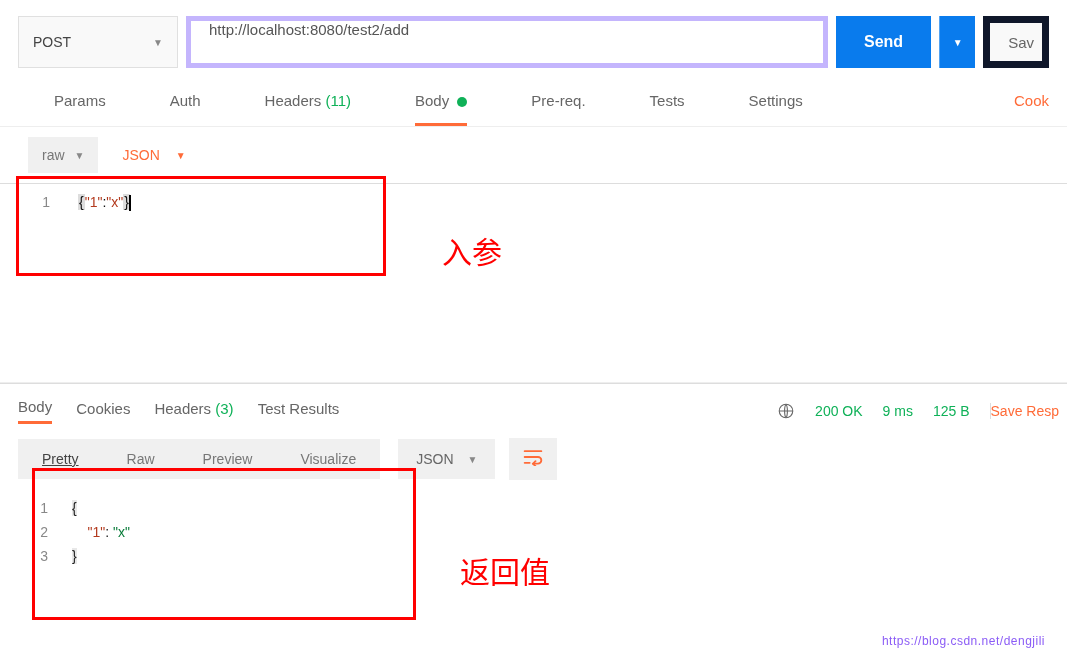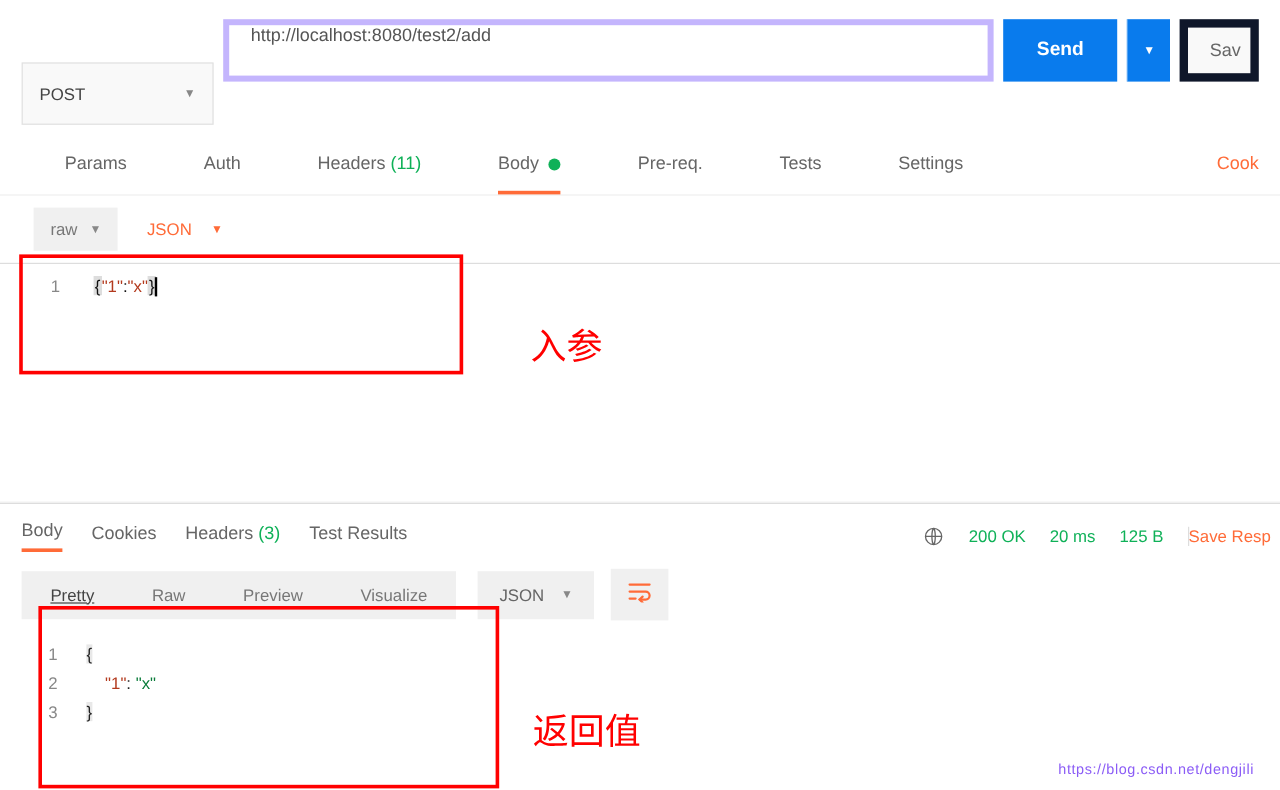--- a/index.html
+++ b/index.html
@@ -1,20 +1,20 @@
 <!DOCTYPE html>
 <html><head>
 <meta charset="utf-8">
 <style>
 * { box-sizing: border-box; margin: 0; padding: 0; font-family: -apple-system, BlinkMacSystemFont, "Segoe UI", "Helvetica Neue", Arial, sans-serif; }
 body { background: #fff; width: 1067px; height: 658px; overflow: hidden; position: relative; }
 
 
 .url-bar { display: flex; align-items: stretch; gap: 8px; padding: 16px 18px 16px 18px; }
-.method-select { width: 160px; border: 1px solid #e0e0e0; background: #f9f9f9; display: flex; align-items: center; padding: 0 14px; font-size: 14px; color: #444; justify-content: space-between; height: 52px; cursor: pointer; margin-top: 36px; }
+.method-select { width: 160px; border: 1px solid #e0e0e0; background: #f9f9f9; display: flex; align-items: center; padding: 0 14px; font-size: 14px; color: #444; justify-content: space-between; height: 52px; cursor: pointer; }
 .url-input { flex: 1; border: 5px solid #c4b5fd; height: 52px; display: flex; padding: 0 18px; font-size: 15px; color: #555; }
 .send-btn { background: #097bed; color: #fff; border: none; height: 52px; padding: 0 28px; font-size: 16px; font-weight: 600; cursor: pointer; }
 .send-dd { background: #097bed; color: #fff; border: none; border-left: 1px solid rgba(255,255,255,.3); height: 52px; width: 36px; display: flex; align-items: center; justify-content: center; cursor: pointer; }
 .save-btn { border: 7px solid #0f172a; background: #f9f9f9; height: 52px; padding: 0 8px 0 18px; font-size: 15px; color: #666; cursor: pointer; }
 
 
 .req-tabs { display: flex; align-items: baseline; gap: 28px; padding: 0 18px; font-size: 15px; color: #666; border-bottom: 1px solid #eee; }
 .req-tab { padding: 8px 0 14px 0; cursor: pointer; margin-left: 36px; }
 .req-tab.active { border-bottom: 3px solid #ff6b38; }
 .count { color: #0fb158; }
@@ -131,21 +131,21 @@
       <span>Headers</span>
       <span class="count">(3)</span>
     </div>
     <div class="resp-tab">Test Results</div>
     <div class="status-area">
       <svg class="globe-icon" viewBox="0 0 24 24" fill="none" stroke="#666" stroke-width="1.5">
           <circle cx="12" cy="12" r="9"></circle>
           <path d="M3 12h18M12 3c2.5 3 2.5 15 0 18M12 3c-2.5 3-2.5 15 0 18"></path>
         </svg>
       <span class="ok">200 OK</span>
-      <span class="ok">20 ms</span>
+      <span class="ok">9 ms</span>
       <span class="ok">125 B</span>
       <span class="save-resp">Save Resp</span>
     </div>
   </div>
 
   <div class="resp-sub">
     <div class="seg-group">
       <div class="seg active">Pretty</div>
       <div class="seg">Raw</div>
       <div class="seg">Preview</div>
@@ -172,17 +172,17 @@
     </div>
     <div class="resp-line">
       <div class="resp-ln">2</div>
       <div class="resp-code">&nbsp;&nbsp;&nbsp;&nbsp;<span class="key">"1"</span>: <span class="val">"x"</span></div>
     </div>
     <div class="resp-line">
       <div class="resp-ln">3</div>
       <div class="resp-code"><span class="hl">}</span></div>
     </div>
     <div class="annot-box" style="left:32px; top:-12px; width:384px; height:152px;"></div>
-    <div class="annot-text" style="left:444px; top:68px;">返回值</div>
+    <div class="annot-text" style="left:460px; top:68px;">返回值</div>
   </div>
 </div>
 
 <div class="watermark">https://blog.csdn.net/dengjili</div>
 
 </body></html>

